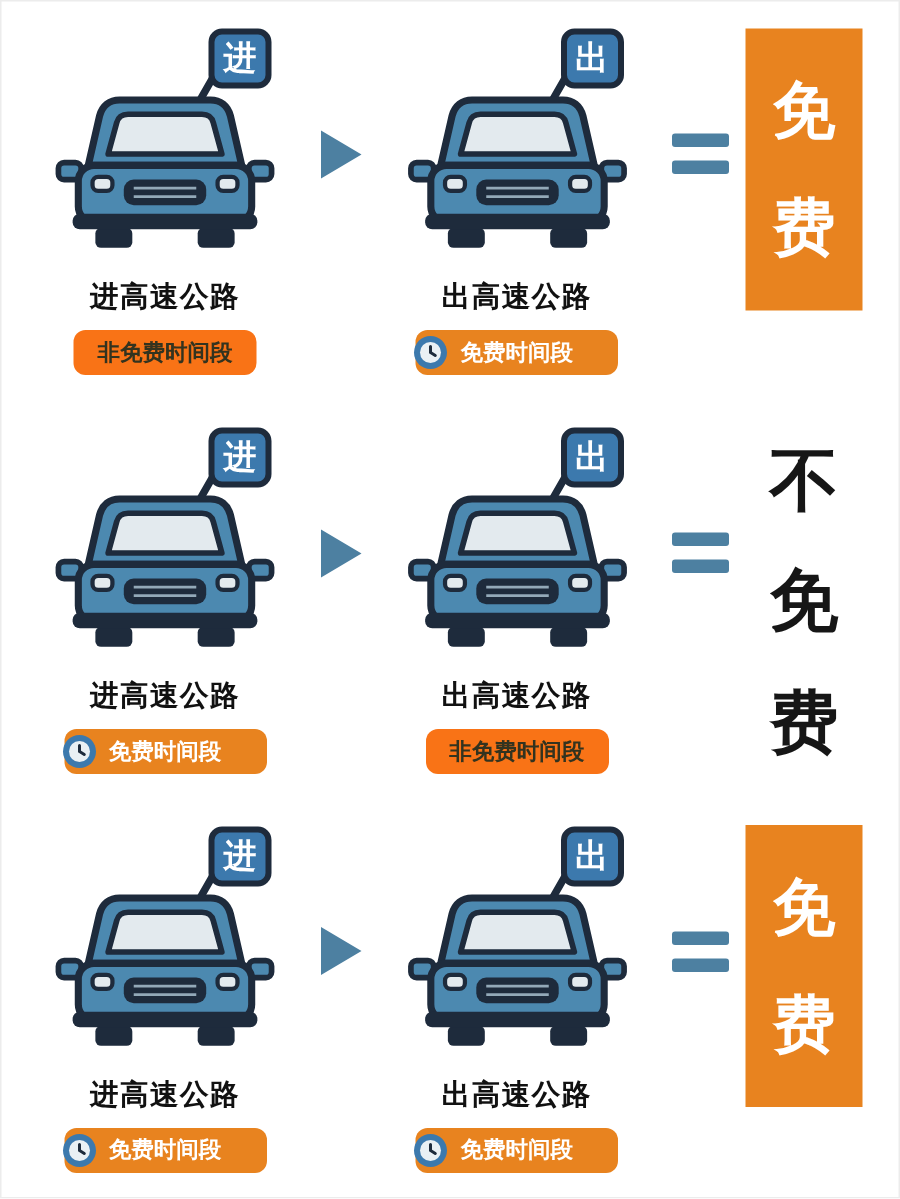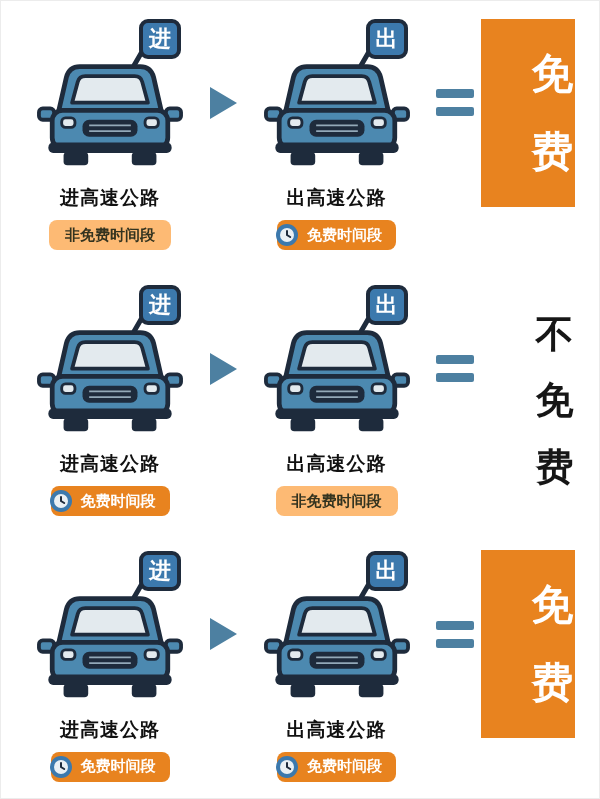--- a/index.html
+++ b/index.html
@@ -43,44 +43,44 @@
     font-size:19px; font-weight:bold; color:#111;
     letter-spacing:1px; white-space:nowrap;
   }
 
   
   .badge {
     position:relative; margin-top:9px; height:30px;
     display:flex; align-items:center;
     border-radius:8px; font-size:15px; font-weight:bold; white-space:nowrap;
   }
-  .badge.orange { background:#E8831F; color:#fff; padding:0 14px 0 30px; }
-  .badge.tan    { background:#fdba74; color:#33331f; padding:0 16px; }
+  .badge.orange { background:#E8831F; color:#fff; padding:0 30px 0 30px; }
+  .badge.tan    { background:#f97316; color:#33331f; padding:0 16px; }
   .clock {
     position:absolute; left:-2px; top:50%; transform:translateY(-50%);
     width:24px; height:24px; display:block;
   }
   .clock svg { display:block; }
 
   
   .arrow {
     width:0; height:0;
     border-top:16px solid transparent; border-bottom:16px solid transparent;
     border-left:27px solid #4D80A1;
     transform:translateY(-32px);
   }
   .equals { display:flex; flex-direction:column; gap:9px; transform:translateY(-32px); }
   .equals span { display:block; width:38px; height:9px; background:#4D80A1; border-radius:2px; }
 
   
-  .result { width:94px; display:flex; justify-content:flex-end; align-items:center; }
+  .result { width:78px; display:flex; justify-content:center; align-items:center; }
   .vtext { width:1.08em; word-break:break-all; text-align:center; font-weight:bold; }
   .result.block { background:#E8831F; padding:16px 0; transform:translateY(-22px); }
   .result.block .vtext { color:#fff; font-size:42px; line-height:1.85; }
-  .result.plain .vtext { color:#161616; font-size:38px; line-height:1.74; }
+  .result.plain .vtext { color:#161616; font-size:46px; line-height:1.74; }
 </style>
 </head>
 <body>
 
 <svg width="0" height="0" style="position:absolute" aria-hidden="true">
   <defs>
     <g id="car-sym" stroke-linejoin="round">
 
       <rect x="30" y="92" width="26" height="14" rx="4" fill="#1E2B3C"></rect>
       <rect x="102" y="92" width="26" height="14" rx="4" fill="#1E2B3C"></rect>

